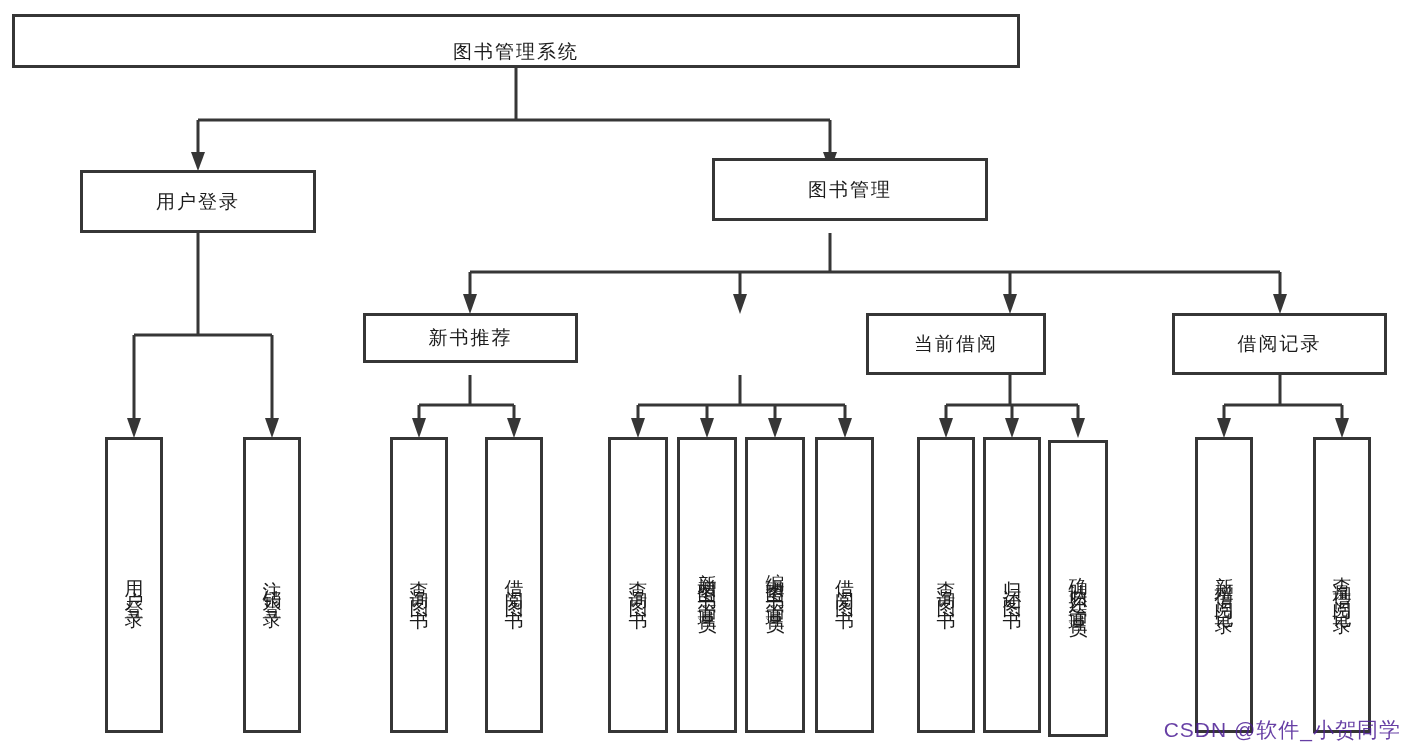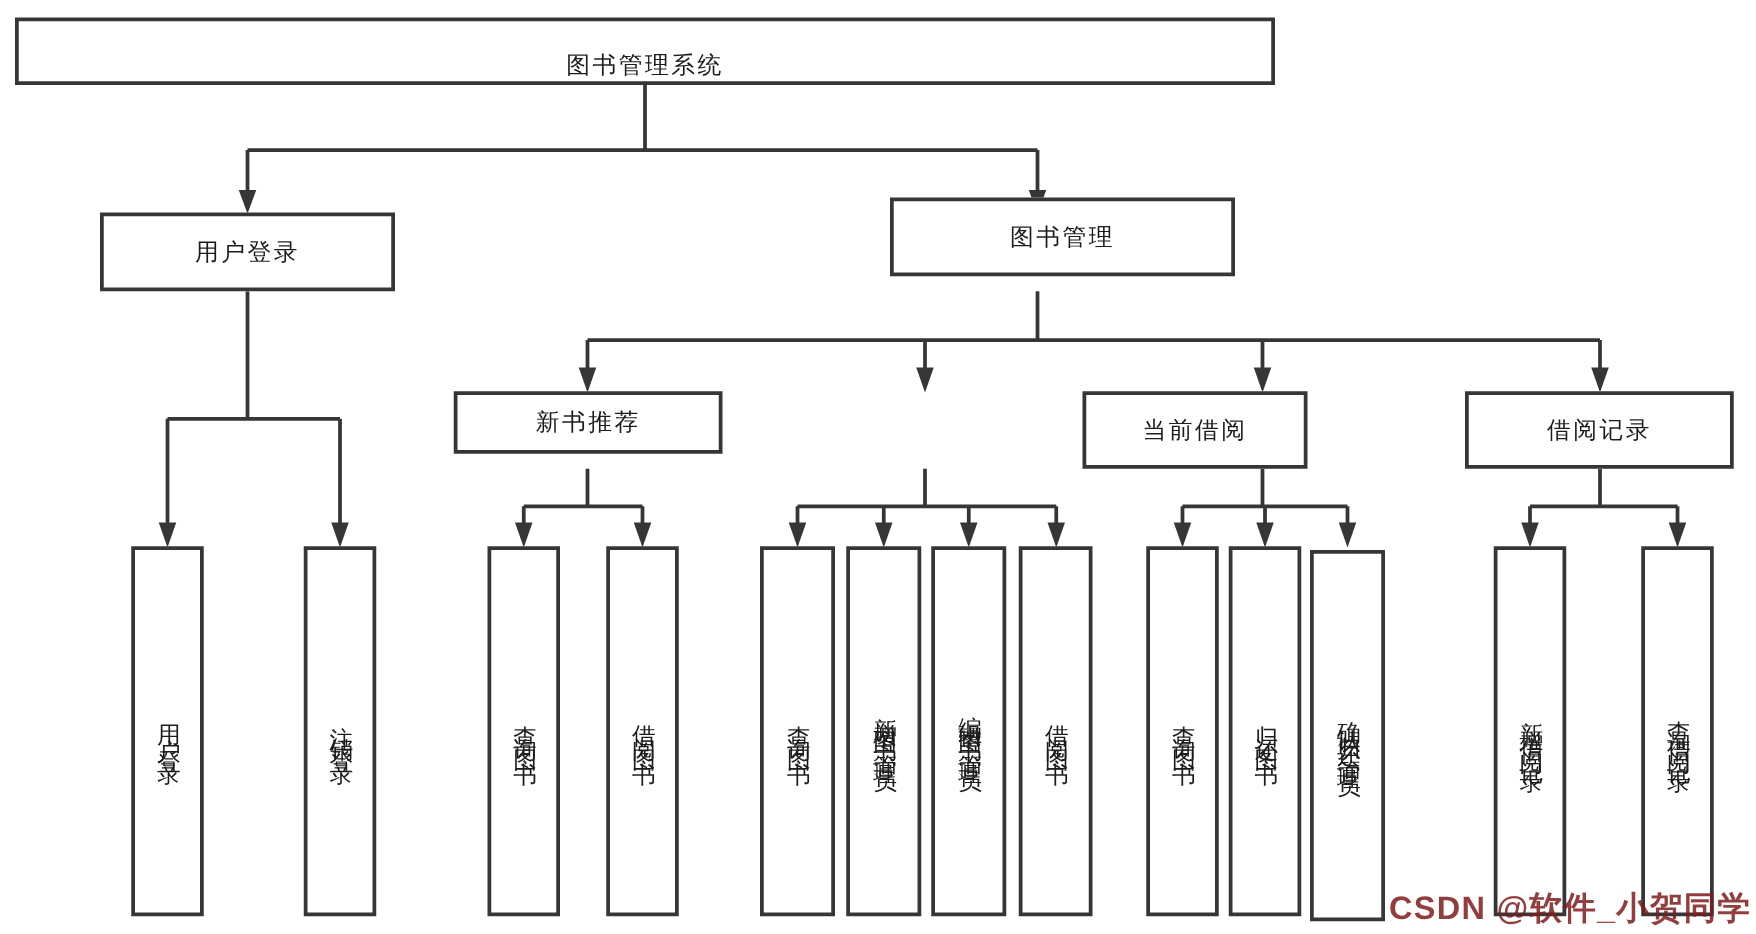--- a/index.html
+++ b/index.html
@@ -13,22 +13,22 @@
     color:#1c1c1c;font-size:19px;letter-spacing:2px;white-space:nowrap;
   }
   .leaf{
     writing-mode:vertical-rl;text-orientation:mixed;
     letter-spacing:10px;font-size:19px;
   }
   #connectors{position:absolute;left:0;top:0;width:1405px;height:747px;pointer-events:none;}
   #connectors path{stroke:#363636;stroke-width:3;fill:none;}
   #connectors polygon{fill:#363636;stroke:none;}
   .watermark{
-    position:absolute;right:4px;bottom:3px;color:#7f1d1d;opacity:.85;
-    font-size:26px;letter-spacing:1px;z-index:5;font-weight:bold;
+    position:absolute;right:4px;bottom:3px;color:#4c1d95;opacity:.85;
+    font-size:21px;letter-spacing:1px;z-index:5;
   }
 </style>
 </head>
 <body>
 
 <div id="canvas">
 
   <svg id="connectors" viewBox="0 0 1405 747" xmlns="http://www.w3.org/2000/svg">
 
     <path d="M516 68 V120 M198 120 H830 M198 120 V154 M830 120 V154"></path>

